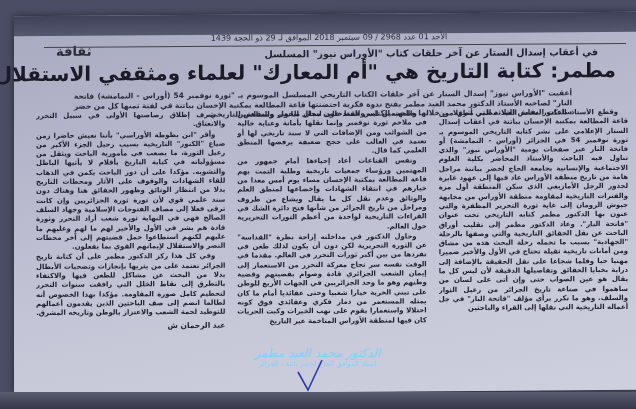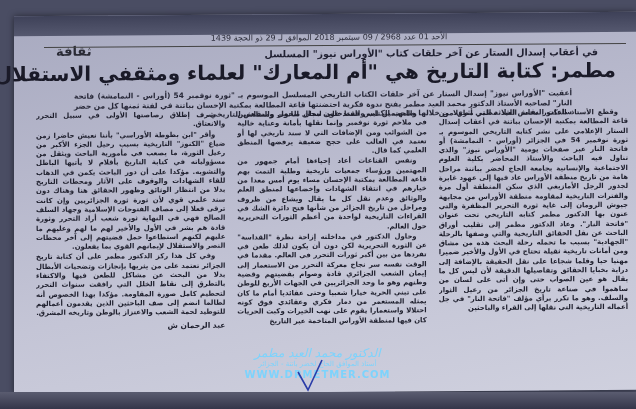--- a/index.html
+++ b/index.html
@@ -104,19 +104,18 @@
       <p>وأقر "ابن بطوطة الأوراسي" بأننا نعيش حاضرا زمن ضياع "الكنوز" التاريخية بسبب رحيل الجزء الأكبر من رعيل الثورة، ما يصعب في مأمورية الباحث ويثقل من مسؤولياته في كتابة التاريخ بأقلام لا يأتيها الباطل والتشويه. مؤكدا على أن دور الباحث يكمن في الذهاب للقاء الشهادات والوقوف على الآثار ومحطات التاريخ بدلا من انتظار الوثائق وظهور الحقائق هنا وهناك دون سند علمي قوي لأن ثورة ثورة الجزائريين وإن كانت ترقى فعلا إلى مصاف الفتوحات الإسلامية وجهاد السلف الصالح فهي في النهاية ثورة شعب أراد التحرر وثورة قادة هم بشر في الأول والأخير لهم ما لهم وعليهم ما عليهم لكنهم استطاعوا حمل قضيتهم إلى آخر محطات النصر والاستقلال لإيمانهم القوي بما يفعلون.</p>
       <p>وفي كل هذا ركز الدكتور مطمر على أن كتابة تاريخ الجزائر تعتمد على من يثريها بإنجازات وتضحيات الأبطال بدلا من البحث عن مشاكل للطعن فيها والاكتفاء بالتطرق إلى نقاط الخلل التي رافقت سنوات التحرر لتحطيم كامل صورة المقاومة. مؤكدا بهذا الخصوص أنه لطالما انضم إلى صف الباحثين الذين يقدمون أعمالهم للتوطيد لحمة الشعب والاعتزاز بالوطن وتاريخه المشرق.</p>
       <p class="byline">عبد الرحمان ش</p>
     </div>
   </div>
 </div>
 
 <div class="stamp">
   <div class="sig">الدكتور محمد العيد مطمر</div>
   <div class="affil">أستاذ الموافق الحاج لخضر باتنة - الجزائر</div>
-  <div class="url">WWW.DRMETMER.COM</div>
 </div>
 <svg class="check" viewBox="0 0 28 34">
   <path d="M2 14 L12 32 L26 2" stroke="#2a3ca8" stroke-width="1.6" fill="none"></path>
 </svg>
 
 <div class="bottom-shadow"></div>
 
 </body></html>

